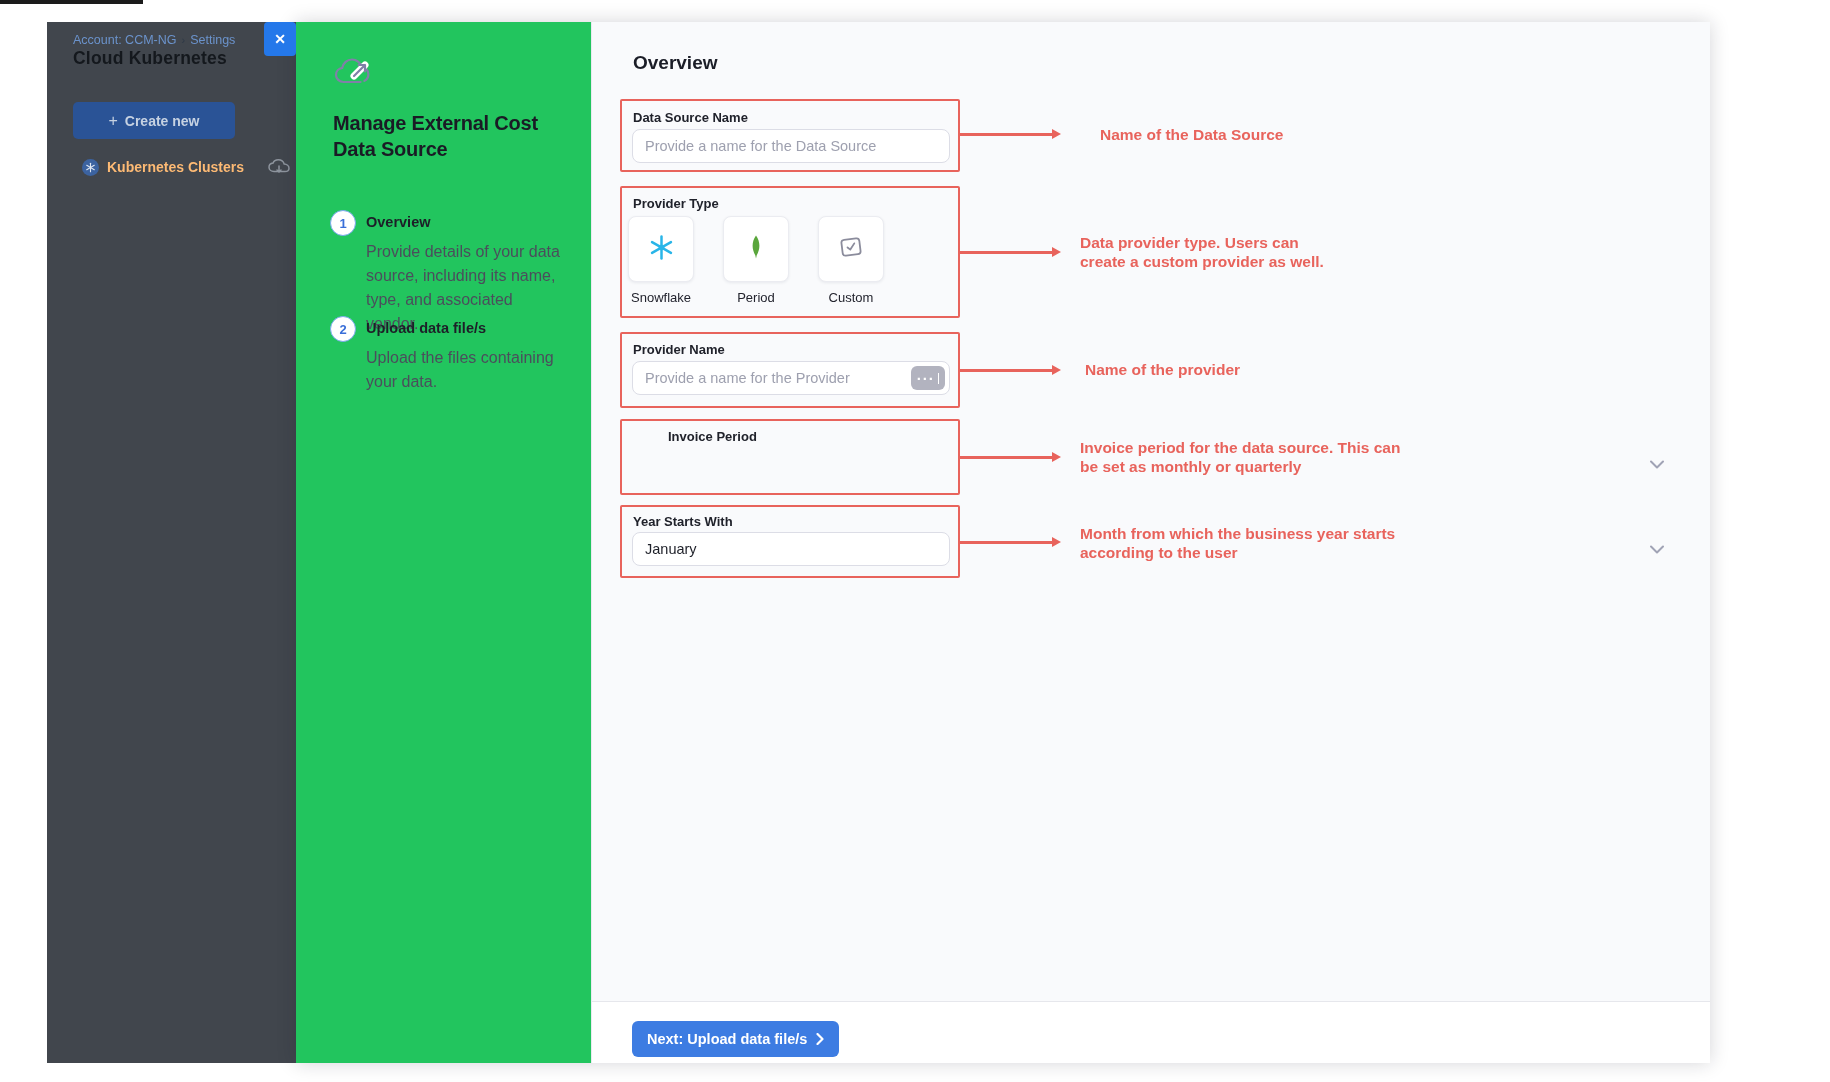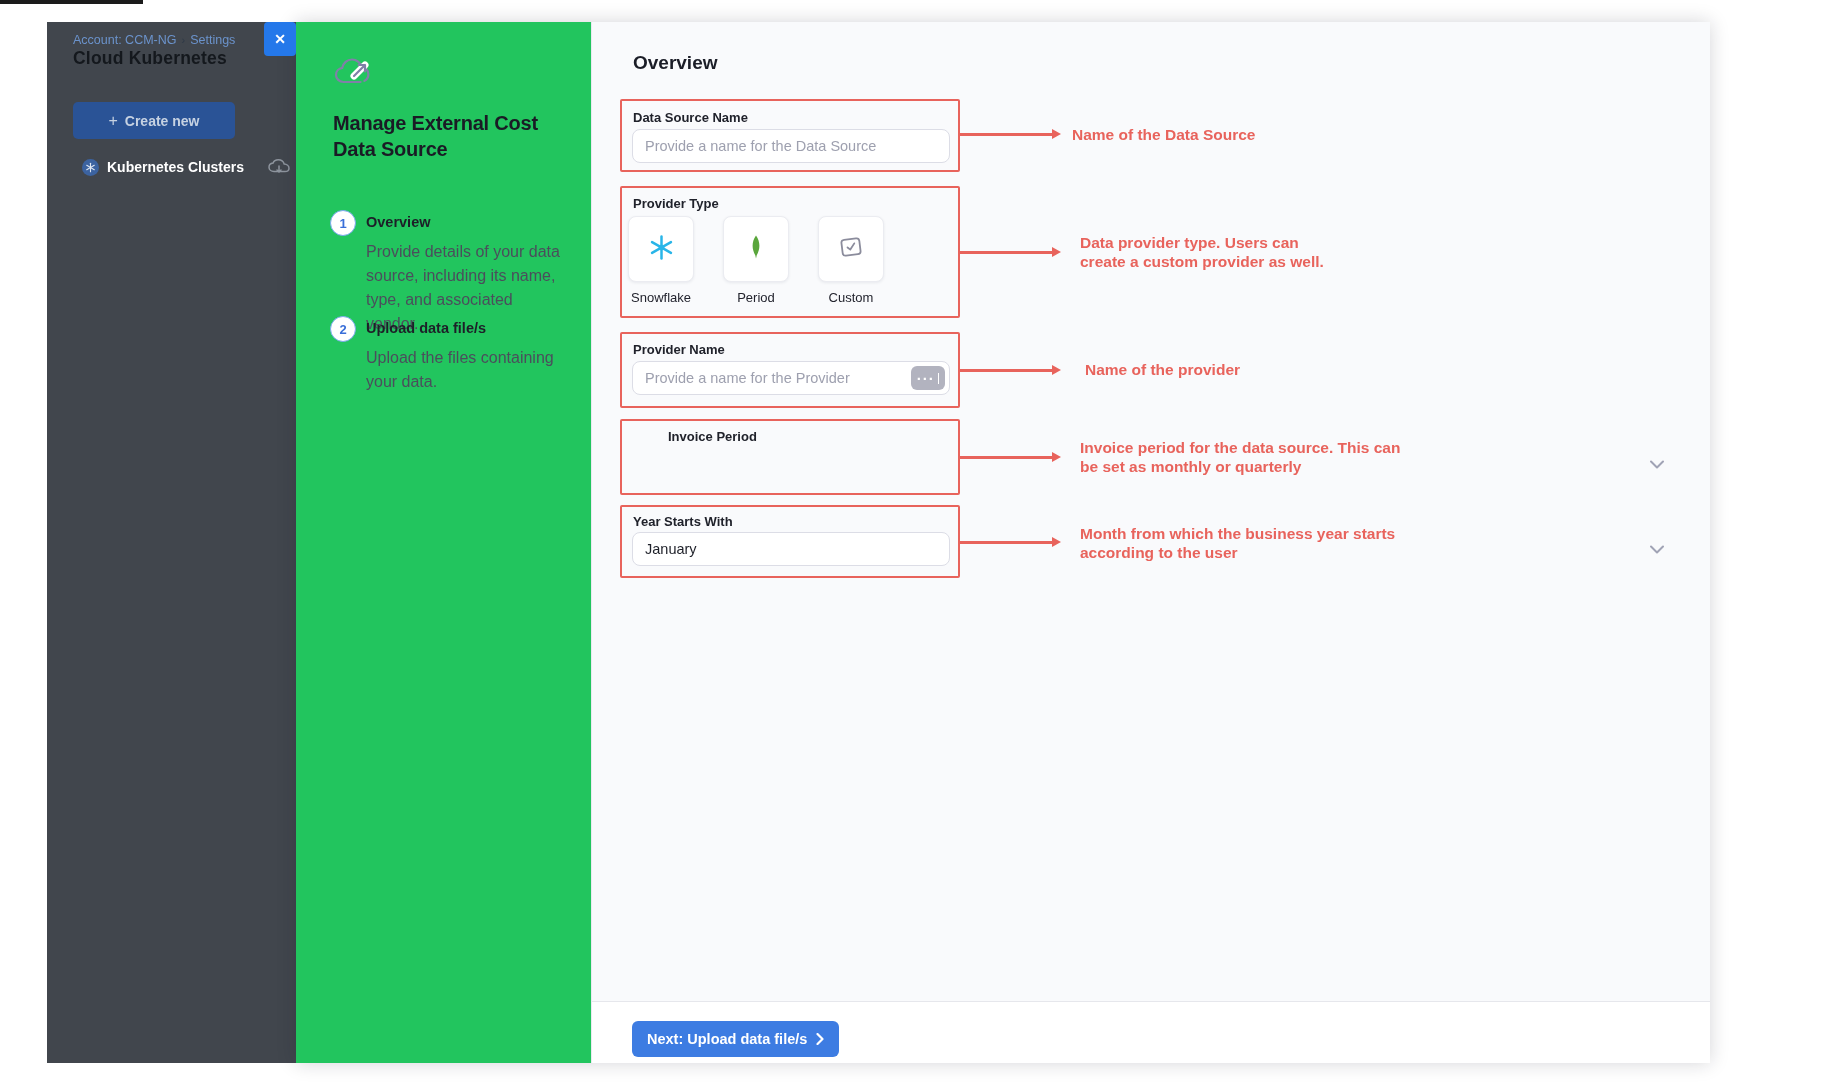--- a/index.html
+++ b/index.html
@@ -14,21 +14,21 @@
   
   .dim-panel { left:47px; top:22px; width:249px; height:1041px; background:#41464d; overflow:hidden; }
   .breadcrumb { left:26px; top:11px; font-size:12.5px; color:#6b93cc; white-space:nowrap; }
   .breadcrumb .sep { color:#2e3947; margin:0 5px; font-size:11px; }
   .dim-title { left:26px; top:26px; font-size:17.5px; font-weight:700; color:#14181d; letter-spacing:.2px; }
   .create-btn { left:26px; top:80px; width:162px; height:37px; background:#2a5396; border-radius:5px;
     display:flex; align-items:center; justify-content:center; gap:7px; color:#c6d2e2; font-size:14px; font-weight:600; }
   .create-btn .plus { font-size:16px; font-weight:400; }
   .tab-row { left:35px; top:133px; height:24px; display:flex; align-items:center; gap:8px; white-space:nowrap; }
   .k8s-badge { width:17px; height:17px; border-radius:50%; background:#3c63a0; display:inline-flex; align-items:center; justify-content:center; flex:0 0 auto; }
-  .tab-label { font-size:14px; font-weight:700; color:#ffffff; }
+  .tab-label { font-size:14px; font-weight:700; color:#fdba74; }
   .cloud-tab-icon { margin-left:16px; display:inline-flex; }
 
   
   .close-btn { left:264px; top:22px; width:32px; height:34px; background:#2478ea; border-radius:4px;
     display:flex; align-items:center; justify-content:center; color:#fff; font-size:14px; font-weight:700; z-index:30; }
 
   
   .drawer { left:296px; top:22px; width:1414px; height:1041px; background:#f9fafc; box-shadow:0 0 18px rgba(20,24,40,.18); }
   .drawer-left { left:0; top:0; width:296px; height:100%; background:#22c55e; border-right:1px solid #e9eaf0; }
   .drawer-title { left:37px; top:88px; width:220px; font-size:20px; font-weight:700; color:#1a1b25; line-height:1.3; letter-spacing:-.2px; }
@@ -201,21 +201,21 @@
     <div class="abs arrow-head" style="left:756px; top:107px;"></div>
     <div class="abs arrow-line" style="left:664px; top:229px; width:92px;"></div>
     <div class="abs arrow-head" style="left:756px; top:225px;"></div>
     <div class="abs arrow-line" style="left:664px; top:347px; width:92px;"></div>
     <div class="abs arrow-head" style="left:756px; top:343px;"></div>
     <div class="abs arrow-line" style="left:664px; top:434px; width:92px;"></div>
     <div class="abs arrow-head" style="left:756px; top:430px;"></div>
     <div class="abs arrow-line" style="left:664px; top:519px; width:92px;"></div>
     <div class="abs arrow-head" style="left:756px; top:515px;"></div>
 
-    <div class="abs note" style="left:776px; top:103px; width:280px;">
+    <div class="abs note" style="left:804px; top:103px; width:280px;">
       <span>Name of the Data Source</span>
     </div>
     <div class="abs note" style="left:784px; top:211px; width:290px;">
       <span>Data provider type. Users can</span>
         <span>create a custom provider as well.</span>
     </div>
     <div class="abs note" style="left:789px; top:338px; width:280px;">
       <span>Name of the provider</span>
     </div>
     <div class="abs note" style="left:784px; top:416px; width:360px;">

